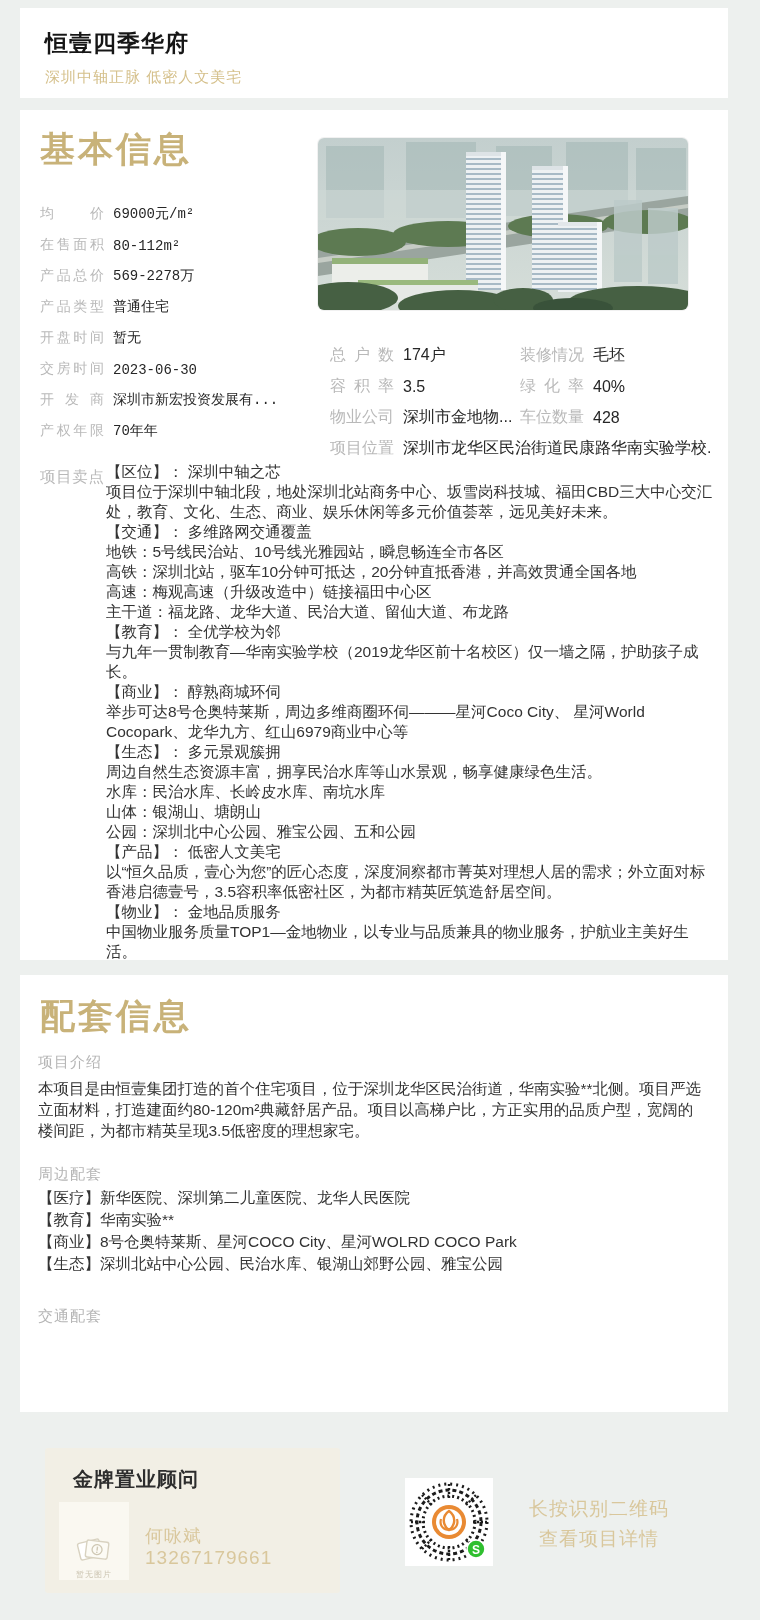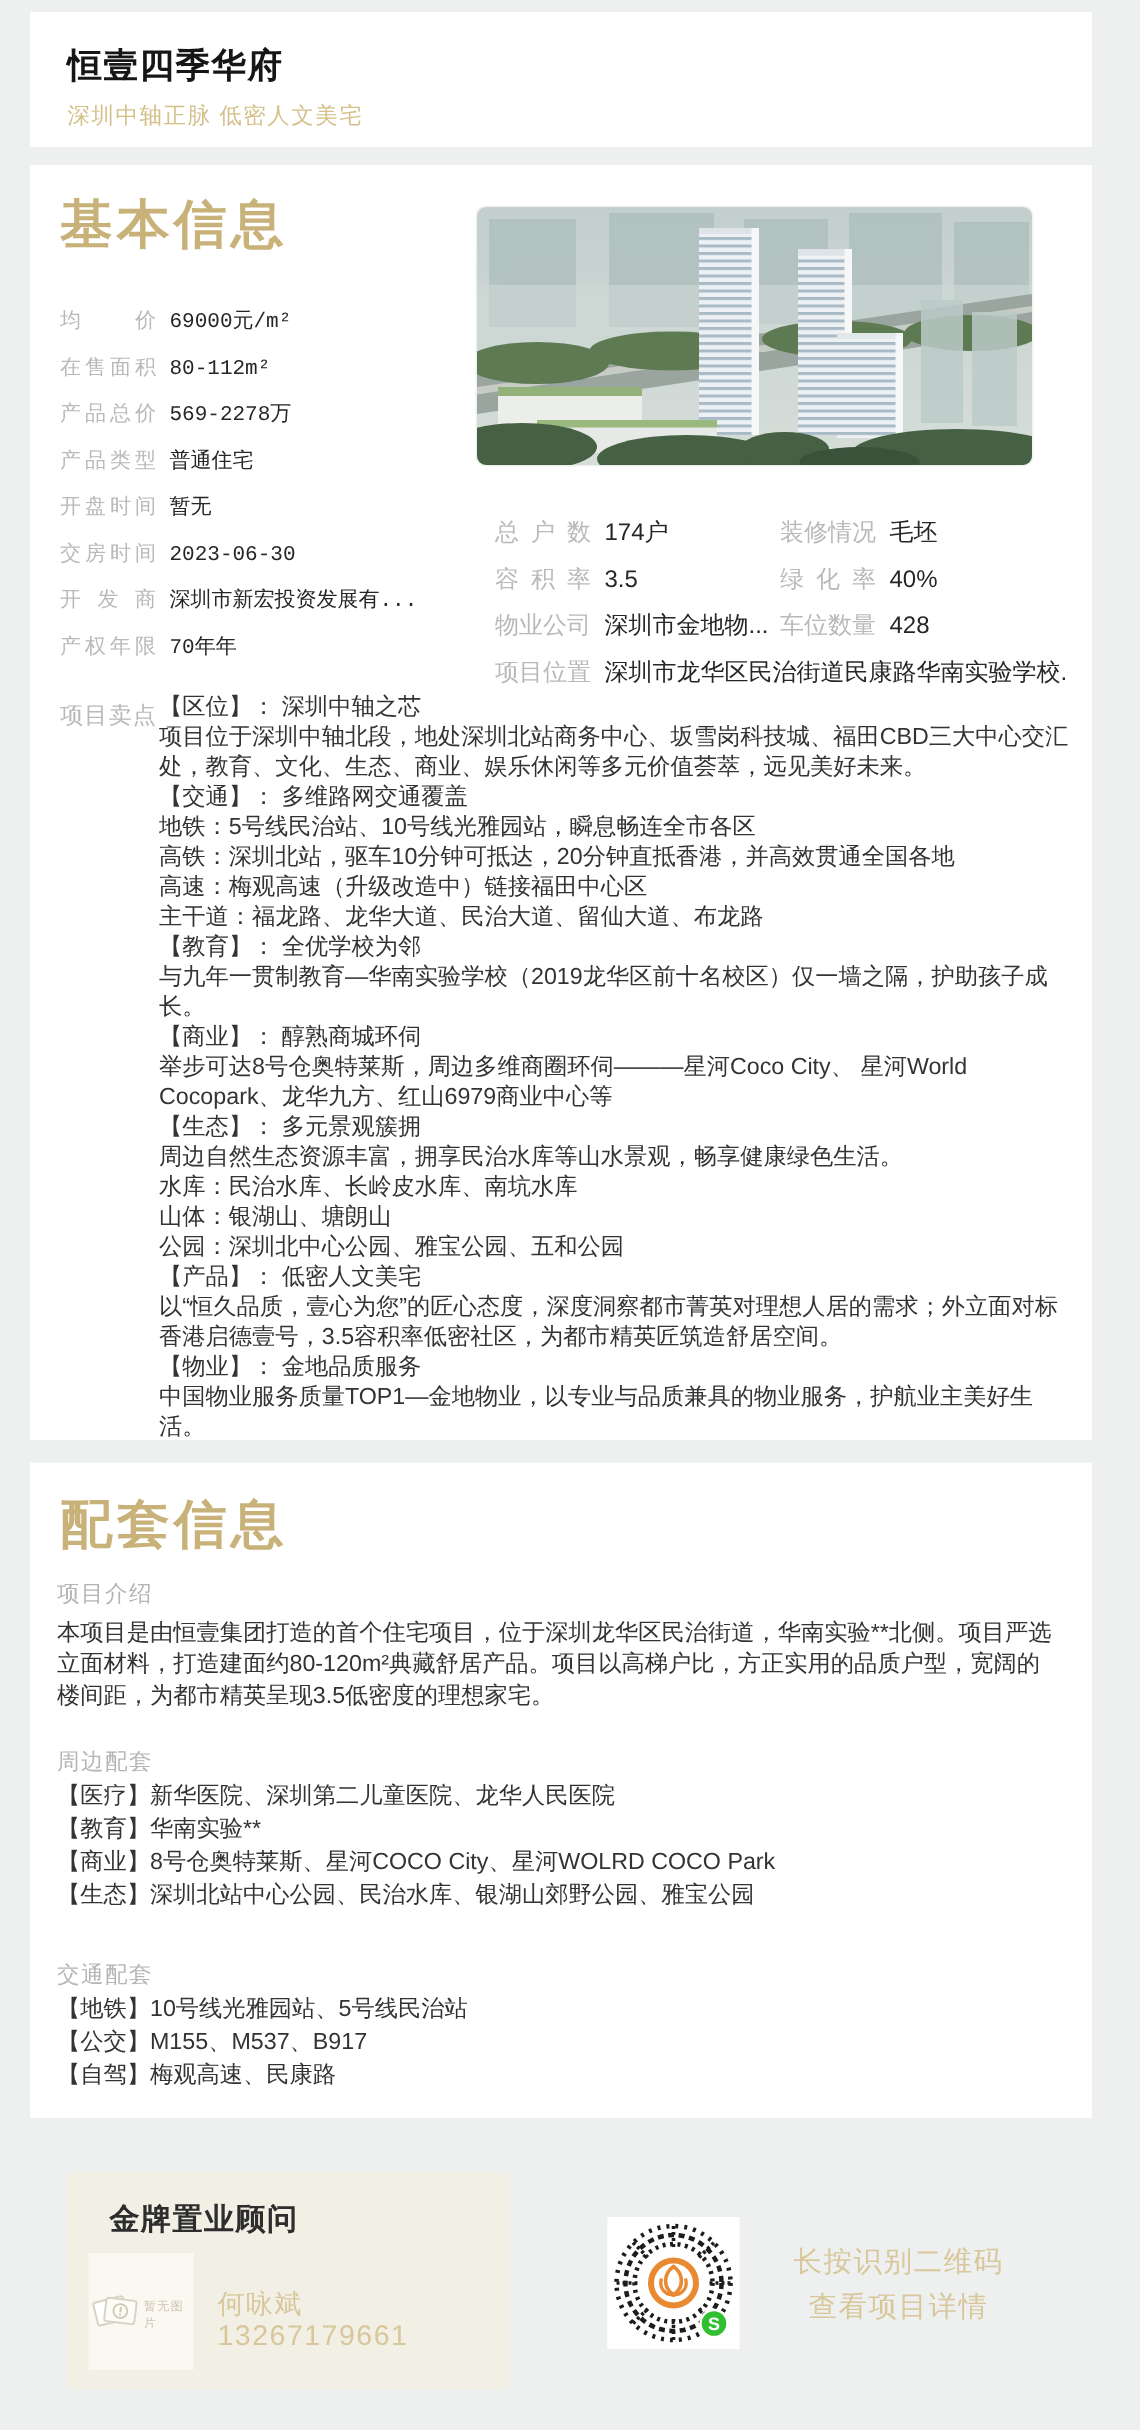--- a/index.html
+++ b/index.html
@@ -37,21 +37,21 @@
   .selling-label{position:absolute;left:20px;top:357px;font-size:15.5px;}
   .selling-text{position:absolute;left:86px;top:352px;width:608px;font-size:15.5px;line-height:20px;color:#333;white-space:pre-line;}
   
   .sub-label{position:absolute;left:18px;font-size:15px;color:#b5b5b5;letter-spacing:1px;}
   .intro-text{position:absolute;left:18px;top:103px;width:668px;font-size:15.5px;line-height:21px;color:#333;}
   .item-list{position:absolute;left:18px;width:672px;font-size:15.5px;line-height:22px;color:#333;}
   .item-list div{white-space:nowrap;}
   
   .consultant-card{position:absolute;left:45px;top:1448px;width:295px;height:145px;background:#f2efe5;border-radius:3px;}
   .consultant-title{position:absolute;left:28px;top:18px;font-size:20px;font-weight:bold;color:#2d2d2d;letter-spacing:1px;}
-  .photo-ph{position:absolute;left:14px;top:54px;width:70px;height:78px;background:#faf8f1;display:flex;align-items:center;justify-content:flex-end;}
+  .photo-ph{position:absolute;left:14px;top:54px;width:70px;height:78px;background:#faf8f1;display:flex;flex-direction:column;align-items:center;justify-content:flex-end;}
   .photo-ph .cap{font-size:8px;color:#ccc5b2;margin-top:3px;letter-spacing:1px;}
   .consultant-name{position:absolute;left:100px;top:76px;font-size:18px;color:#d9c79c;letter-spacing:1px;}
   .consultant-phone{position:absolute;left:100px;top:99px;font-size:19px;color:#d9c79c;letter-spacing:1px;}
   
   .qr-box{position:absolute;left:405px;top:1478px;width:88px;height:88px;background:#fff;}
   .qr-caption{position:absolute;left:494px;top:1494px;width:210px;text-align:center;font-size:19px;line-height:30px;color:#d9c79c;letter-spacing:1px;}
 </style>
 </head>
 <body>
 
@@ -221,25 +221,20 @@
 
   <div class="sub-label" style="top:190px">周边配套</div>
   <div class="item-list" style="top:212px">
     <div>【医疗】新华医院、深圳第二儿童医院、龙华人民医院</div>
     <div>【教育】华南实验**</div>
     <div>【商业】8号仓奥特莱斯、星河COCO City、星河WOLRD COCO Park</div>
     <div>【生态】深圳北站中心公园、民治水库、银湖山郊野公园、雅宝公园</div>
   </div>
 
   <div class="sub-label" style="top:332px">交通配套</div>
-  <div class="item-list" style="top:354px">
-    <div>【地铁】10号线光雅园站、5号线民治站</div>
-    <div>【公交】M155、M537、B917</div>
-    <div>【自驾】梅观高速、民康路</div>
-  </div>
 </div>
 
 <div class="consultant-card">
   <div class="consultant-title">金牌置业顾问</div>
   <div class="photo-ph">
     <svg width="40" height="32" viewBox="0 0 40 32">
       <g transform="rotate(-14 16 16)">
           <rect x="5" y="7" width="22" height="17" rx="2" fill="#ffffff" stroke="#d8d2c0" stroke-width="1.4"></rect>
         </g>
       <g transform="rotate(7 22 16)">

